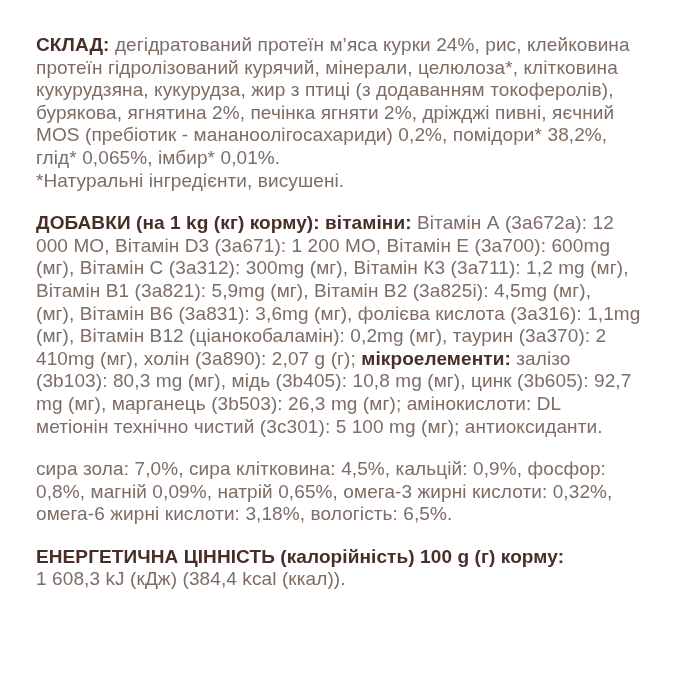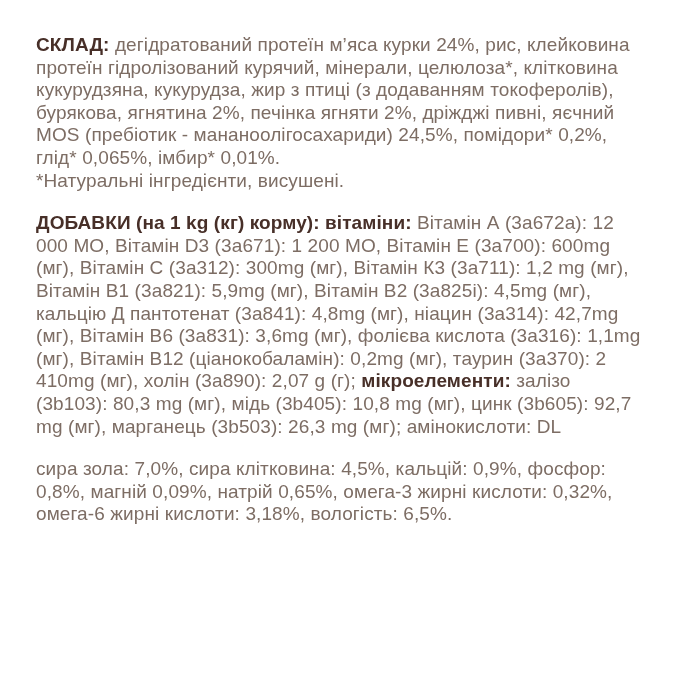--- a/index.html
+++ b/index.html
@@ -43,34 +43,38 @@
 </style>
 </head>
 <body>
 
 <main class="label-doc" id="doc">
     <section class="section">
       <div class="line"><span class="seg-b">СКЛАД:</span><span class="seg-r"> дегідратований протеїн м’яса курки 24%, рис, клейковина</span></div>
       <div class="line"><span class="seg-r">протеїн гідролізований курячий, мінерали, целюлоза*, клітковина</span></div>
       <div class="line"><span class="seg-r">кукурудзяна, кукурудза, жир з птиці (з додаванням токоферолів),</span></div>
       <div class="line"><span class="seg-r">бурякова, ягнятина 2%, печінка ягняти 2%, дріжджі пивні, яєчний</span></div>
-      <div class="line"><span class="seg-r">MOS (пребіотик - мананоолігосахариди) 24,5%, помідори* 0,2%,</span></div>
+      <div class="line"><span class="seg-r">MOS (пребіотик - мананоолігосахариди) 0,2%, помідори* 38,2%,</span></div>
       <div class="line"><span class="seg-r">глід* 0,065%, імбир* 0,01%.</span></div>
       <div class="line"><span class="seg-r">*Натуральні інгредієнти, висушені.</span></div>
     </section>
     <section class="section">
       <div class="line"><span class="seg-b">ДОБАВКИ (на 1 kg (кг) корму): вітаміни:</span><span class="seg-r"> Вітамін А (3a672a): 12</span></div>
       <div class="line"><span class="seg-r">000 МО, Вітамін D3 (3a671): 1 200 МО, Вітамін Е (3a700): 600mg</span></div>
       <div class="line"><span class="seg-r">(мг), Вітамін С (3a312): 300mg (мг), Вітамін К3 (3a711): 1,2 mg (мг),</span></div>
       <div class="line"><span class="seg-r">Вітамін В1 (3a821): 5,9mg (мг), Вітамін В2 (3a825i): 4,5mg (мг),</span></div>
-      <div class="line"><span class="seg-r">кальцію Д пантотенат (3a841): 4,8mg (мг), ніацин (3a314): 42,7mg</span></div>
       <div class="line"><span class="seg-r">(мг), Вітамін В6 (3a831): 3,6mg (мг), фолієва кислота (3a316): 1,1mg</span></div>
       <div class="line"><span class="seg-r">(мг), Вітамін В12 (ціанокобаламін): 0,2mg (мг), таурин (3a370): 2</span></div>
       <div class="line"><span class="seg-r">410mg (мг), холін (3a890): 2,07 g (г); </span><span class="seg-b">мікроелементи:</span><span class="seg-r"> залізо</span></div>
       <div class="line"><span class="seg-r">(3b103): 80,3 mg (мг), мідь (3b405): 10,8 mg (мг), цинк (3b605): 92,7</span></div>
       <div class="line"><span class="seg-r">mg (мг), марганець (3b503): 26,3 mg (мг); амінокислоти: DL</span></div>
+      <div class="line"><span class="seg-r">метіонін технічно чистий (3c301): 5 100 mg (мг); антиоксиданти.</span></div>
     </section>
     <section class="section">
       <div class="line"><span class="seg-r">сира зола: 7,0%, сира клітковина: 4,5%, кальцій: 0,9%, фосфор:</span></div>
       <div class="line"><span class="seg-r">0,8%, магній 0,09%, натрій 0,65%, омега-3 жирні кислоти: 0,32%,</span></div>
       <div class="line"><span class="seg-r">омега-6 жирні кислоти: 3,18%, вологість: 6,5%.</span></div>
     </section>
+    <section class="section">
+      <div class="line"><span class="seg-b">ЕНЕРГЕТИЧНА ЦІННІСТЬ (калорійність) 100 g (г) корму:</span></div>
+      <div class="line"><span class="seg-r">1 608,3 kJ (кДж) (384,4 kcal (ккал)).</span></div>
+    </section>
   </main>
 
 </body></html>

